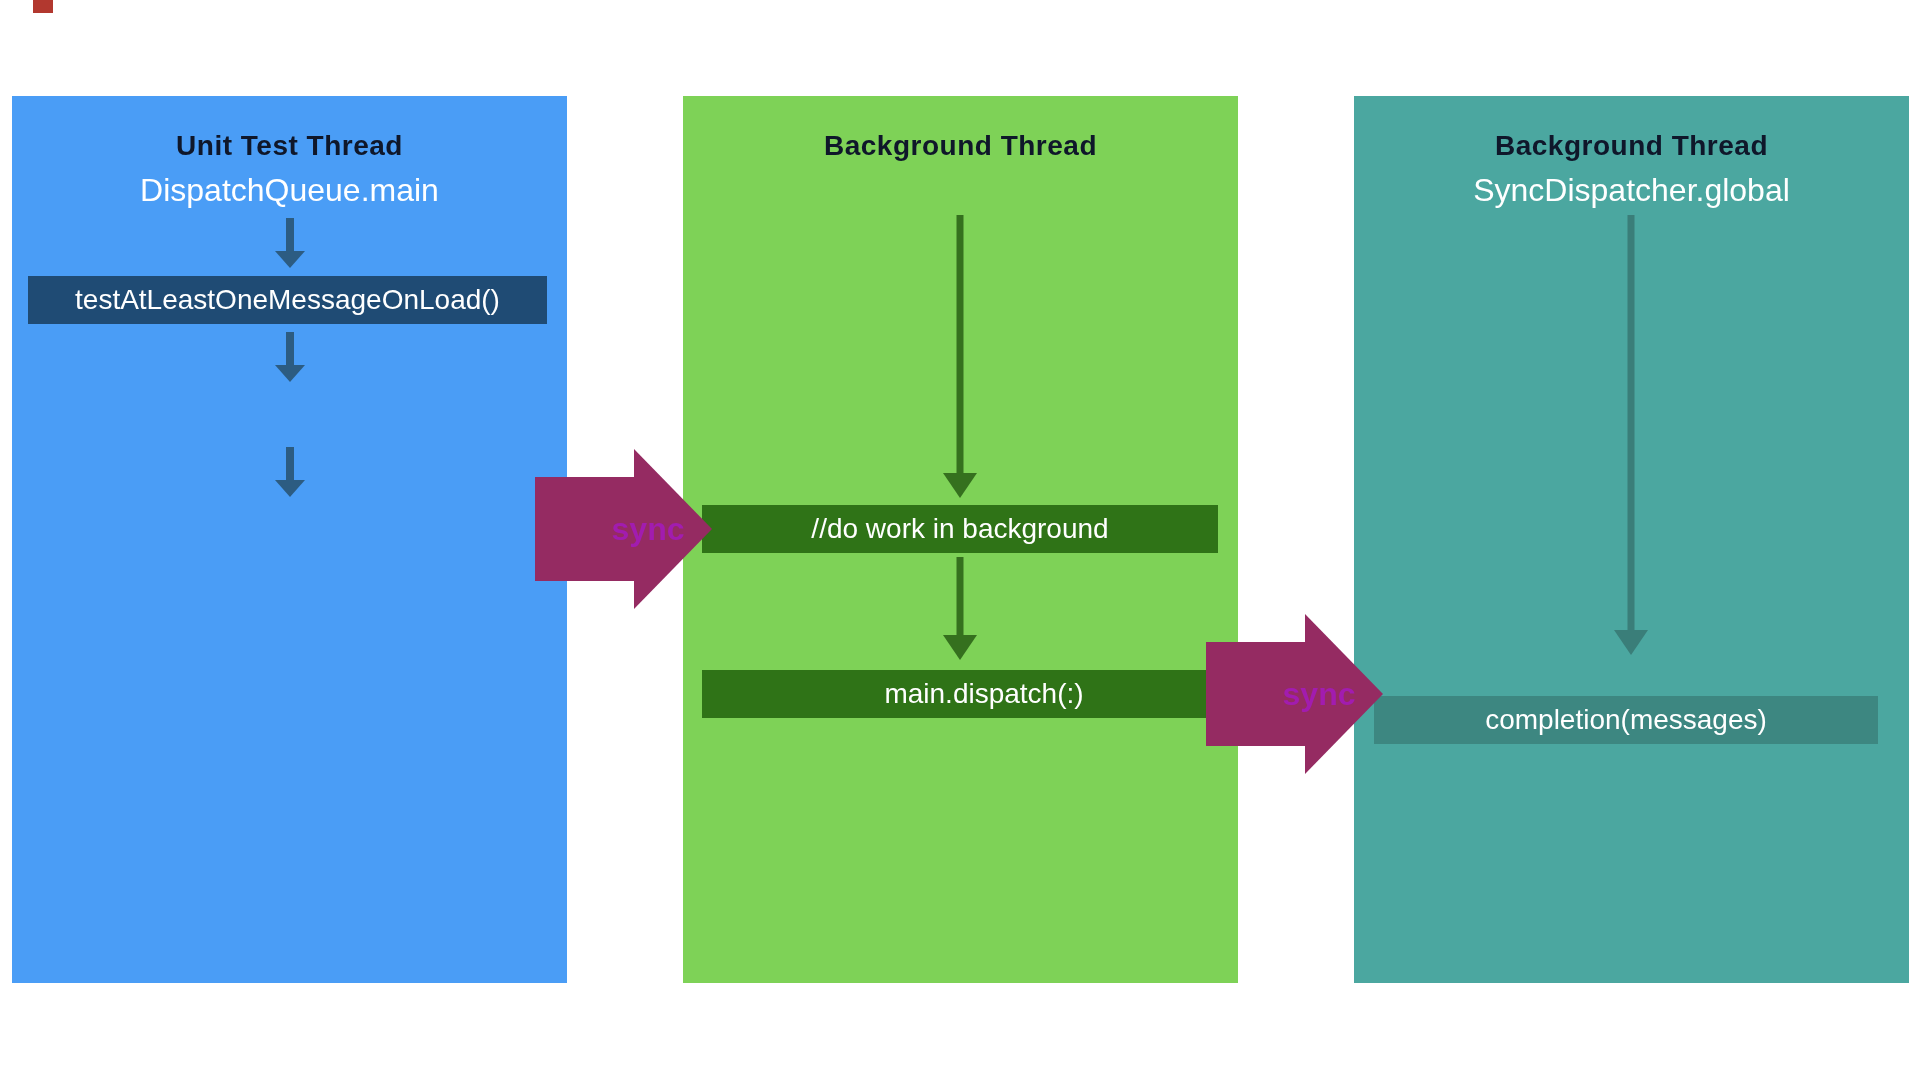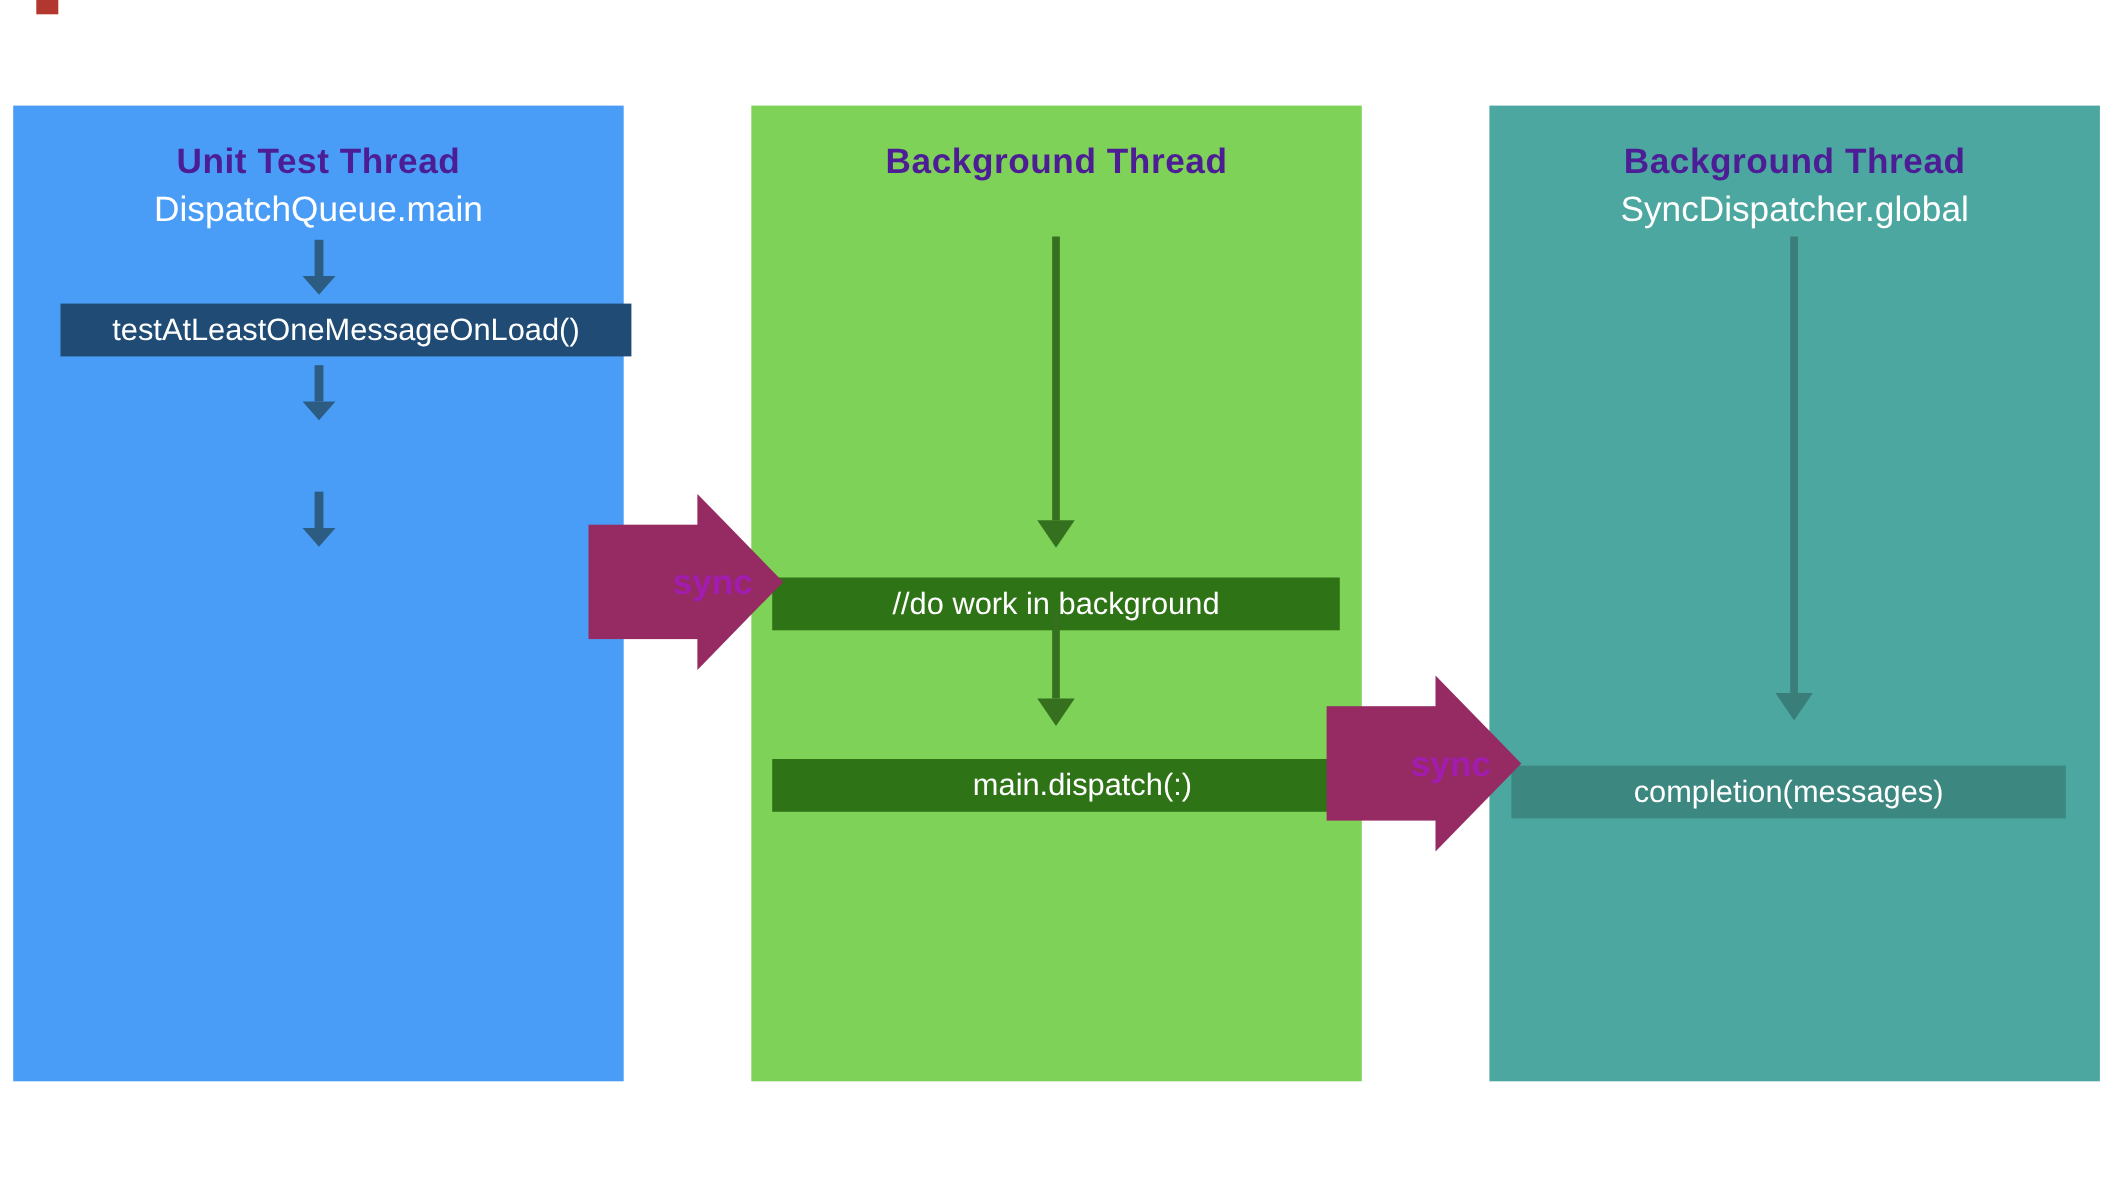--- a/index.html
+++ b/index.html
@@ -19,22 +19,22 @@
     height: 887px;
     width: 555px;
   }
   .col-blue  { left: 12px;   background: #4A9DF6; }
   .col-green { left: 683px;  background: #7ED257; }
   .col-teal  { left: 1354px; background: #4BA7A0; }
 
   .col-title {
     margin-top: 26px;
     text-align: center;
-    color: #4c1d95;
-    font-size: 32px;
+    color: #0f172a;
+    font-size: 28px;
     font-weight: bold;
     line-height: 48px;
     letter-spacing: 0.5px;
   }
   .col-subtitle {
     margin-top: 3px;
     text-align: center;
     color: #ffffff;
     font-size: 32px;
     line-height: 34px;
@@ -44,22 +44,22 @@
   .flow-box {
     position: absolute;
     height: 48px;
     display: flex;
     align-items: center;
     justify-content: center;
     color: #ffffff;
     font-size: 28px;
     white-space: nowrap;
   }
-  .col-blue  .flow-box { left: 16px; width: 519px; background: #1F4B74; margin-left: 27px; }
-  .col-green .flow-box { left: 19px; width: 516px; background: #2F7317; margin-top: 20px; }
+  .col-blue  .flow-box { left: 16px; width: 519px; background: #1F4B74; }
+  .col-green .flow-box { left: 19px; width: 516px; background: #2F7317; }
   .col-teal  .flow-box { left: 20px; width: 504px; background: #3D8781; margin-top: 26px; }
 
   .b-box1 { top: 180px; }
   .b-box2 { top: 294px; }
   .b-box3 { top: 409px; }
   .g-box1 { top: 409px; }
   .g-box2 { top: 574px; padding-left: 24px; }
   .t-box1 { top: 574px; }
 
   

